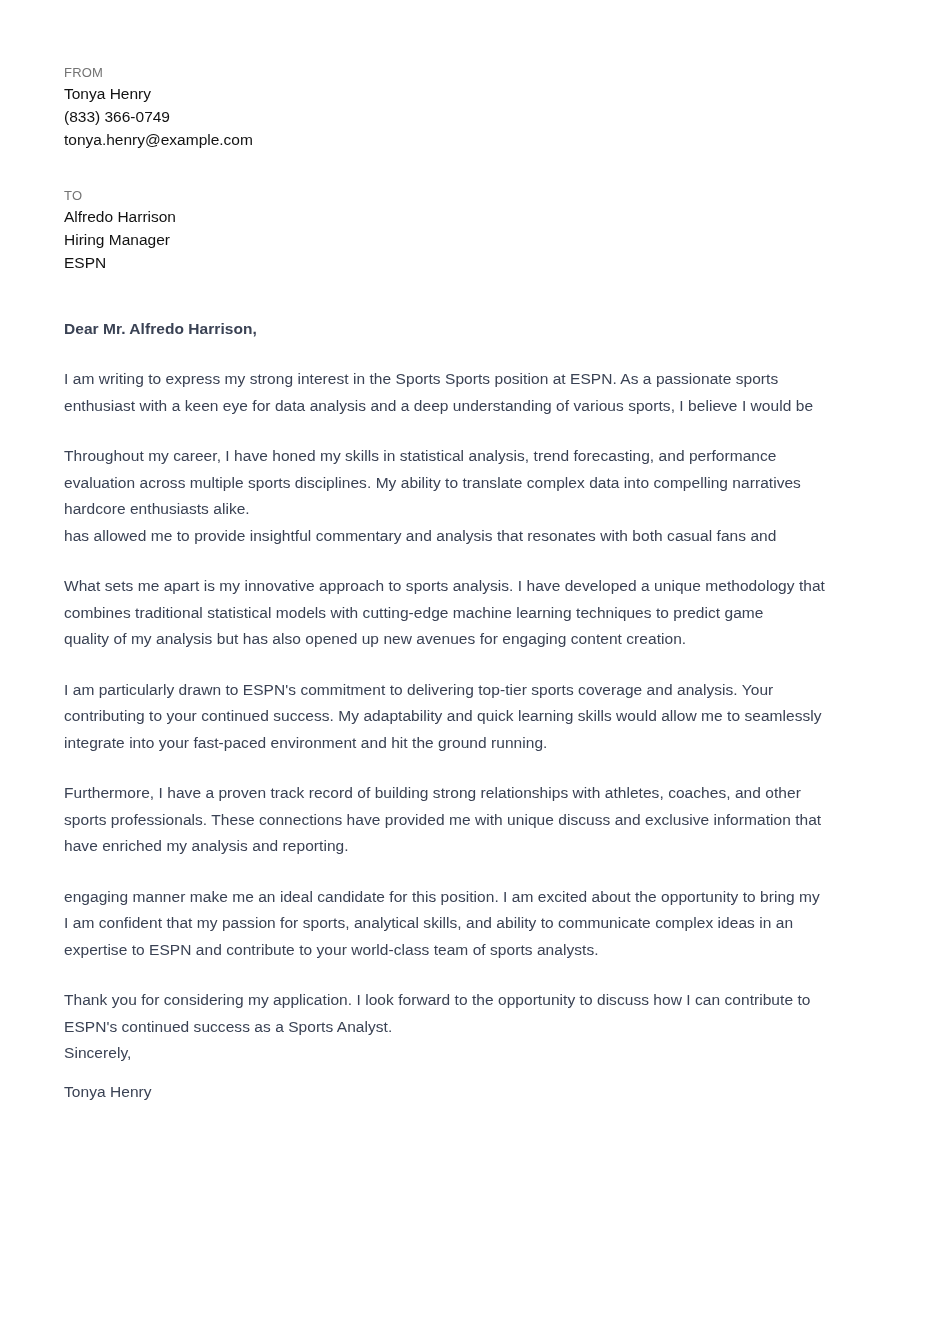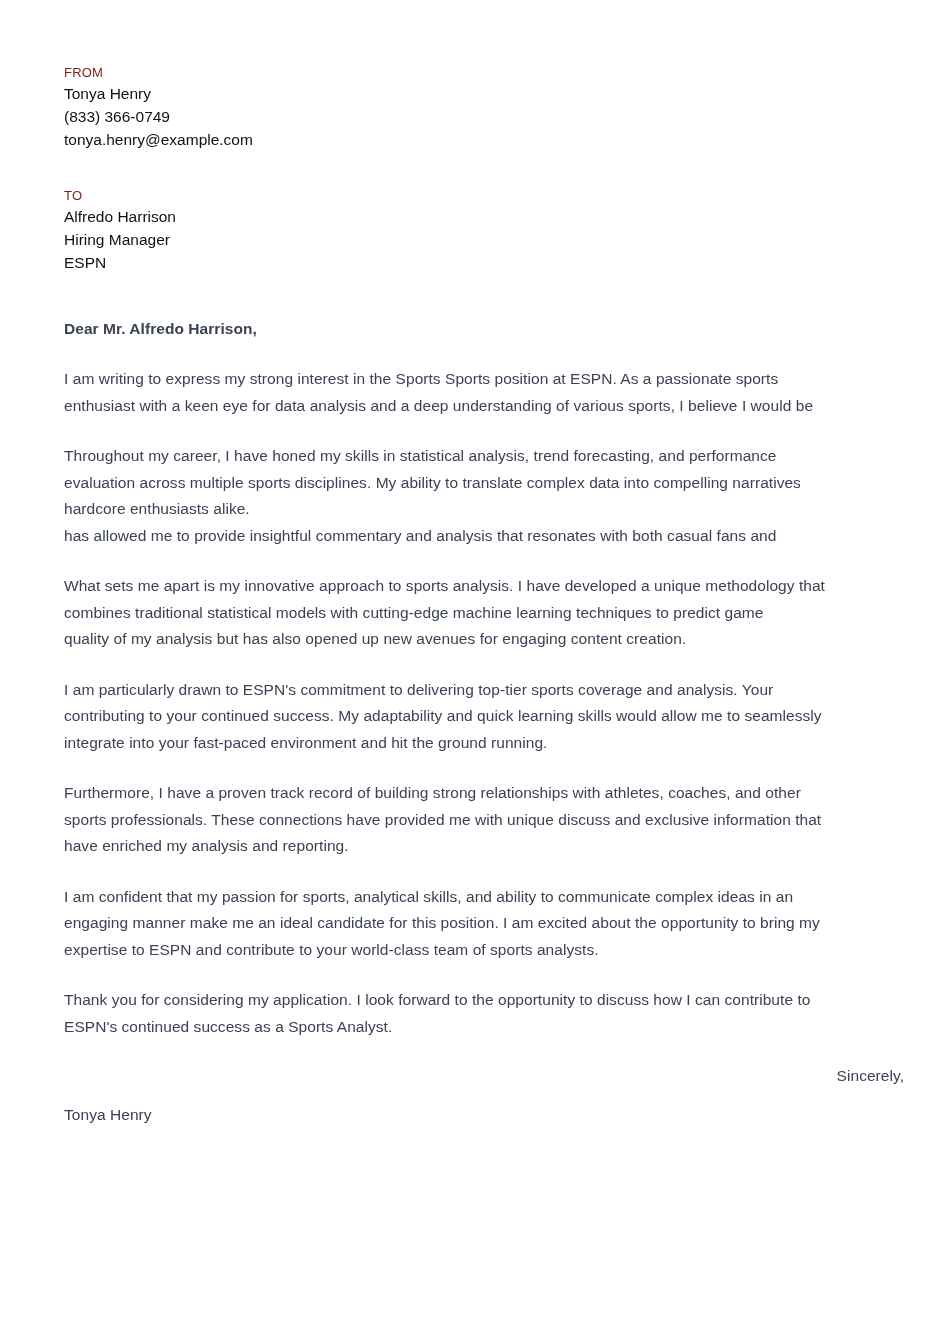--- a/index.html
+++ b/index.html
@@ -15,21 +15,21 @@
       font-family: "Liberation Sans", "DejaVu Sans", sans-serif;
     }
     .page {
       position: absolute;
       left: 64px;
       top: 64px;
       width: 840px;
     }
     .label {
       font-size: 13px;
-      color: #7f1d1d;
+      color: #737373;
       letter-spacing: 0.2px;
       line-height: 18px;
       height: 18px;
     }
     .contact-line {
       font-size: 15.5px;
       color: #111111;
       line-height: 23px;
       height: 23px;
       white-space: nowrap;
@@ -48,23 +48,21 @@
       font-weight: bold;
     }
     .para {
       margin-top: 24px;
     }
     .para .line {
       line-height: 26.5px;
       height: 26.5px;
     }
     .closing {
-      margin-top: 23px;
       line-height: 26px;
-      text-align: right;
     }
     .signature {
       margin-top: 13px;
       line-height: 26px;
     }
   </style>
 </head>
 <body>
 
 <div class="page">
@@ -105,22 +103,22 @@
       <div class="line">I am particularly drawn to ESPN's commitment to delivering top-tier sports coverage and analysis. Your</div>
       <div class="line">contributing to your continued success. My adaptability and quick learning skills would allow me to seamlessly</div>
       <div class="line">integrate into your fast-paced environment and hit the ground running.</div>
     </div>
     <div class="body-text para">
       <div class="line">Furthermore, I have a proven track record of building strong relationships with athletes, coaches, and other</div>
       <div class="line">sports professionals. These connections have provided me with unique discuss and exclusive information that</div>
       <div class="line">have enriched my analysis and reporting.</div>
     </div>
     <div class="body-text para">
+      <div class="line">engaging manner make me an ideal candidate for this position. I am excited about the opportunity to bring my</div>
       <div class="line">I am confident that my passion for sports, analytical skills, and ability to communicate complex ideas in an</div>
-      <div class="line">engaging manner make me an ideal candidate for this position. I am excited about the opportunity to bring my</div>
       <div class="line">expertise to ESPN and contribute to your world-class team of sports analysts.</div>
     </div>
     <div class="body-text para">
       <div class="line">Thank you for considering my application. I look forward to the opportunity to discuss how I can contribute to</div>
       <div class="line">ESPN's continued success as a Sports Analyst.</div>
     </div>
   </div>
 
   <div class="body-text closing">Sincerely,</div>
   <div class="body-text signature">Tonya Henry</div>

